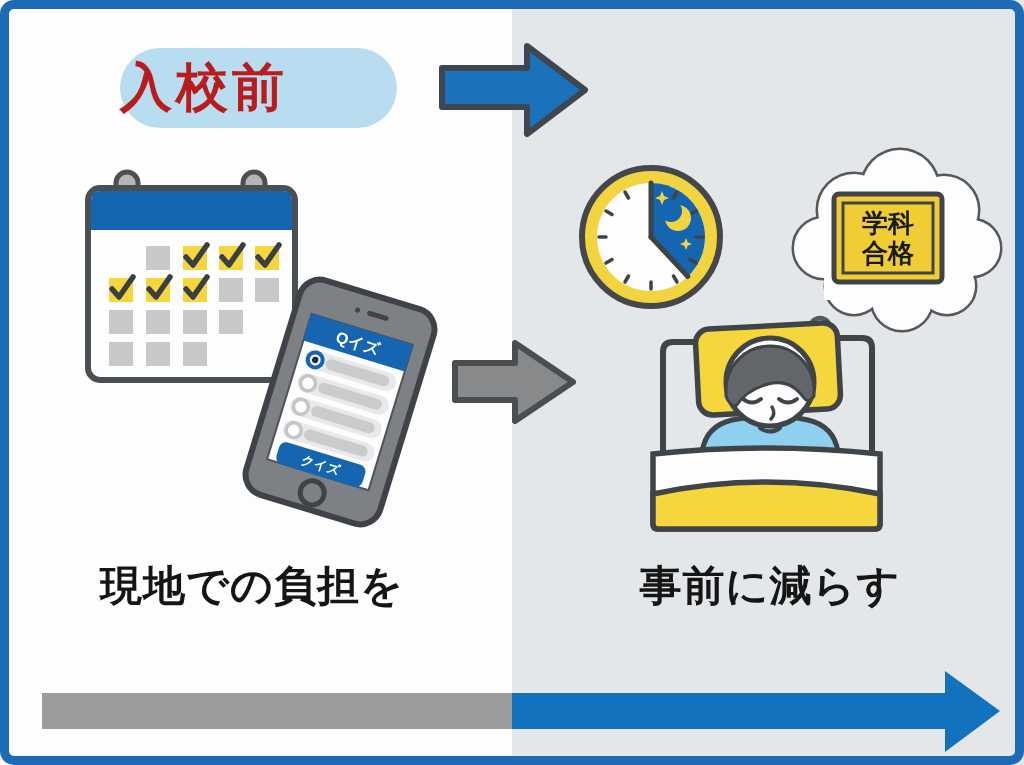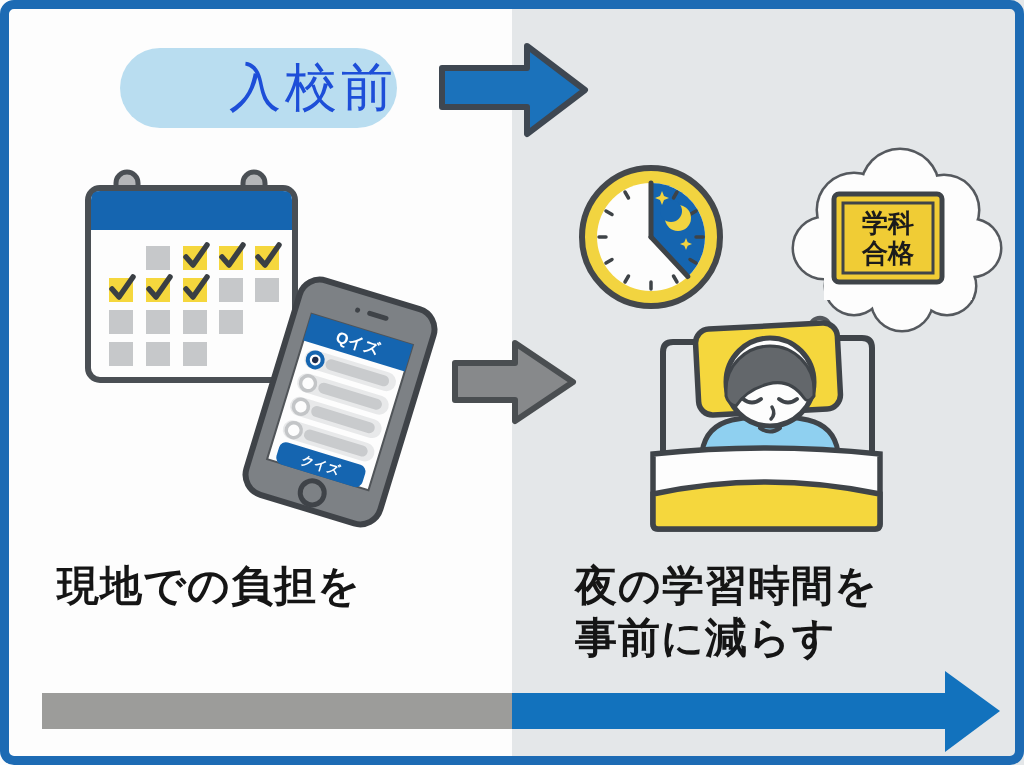--- a/index.html
+++ b/index.html
@@ -1,22 +1,22 @@
 <!DOCTYPE html>
 <html><head>
 <meta charset="utf-8">
 <style>
   html,body{margin:0;padding:0;background:#ffffff;}
   #canvas{position:relative;width:1024px;height:765px;font-family:"Liberation Sans","DejaVu Sans",sans-serif;background:#fdfdfd;overflow:hidden;}
   .right-bg{position:absolute;left:512px;top:0;width:512px;height:765px;background:#e4e7e9;}
   .frame-border{position:absolute;inset:0;border:9px solid #1d6bb4;border-radius:14px;pointer-events:none;z-index:60;}
-  .pill{position:absolute;display:flex;align-items:center;justify-content:flex-end;font-weight:400;color:#1d4ed8;letter-spacing:4px;}
+  .pill{position:absolute;display:flex;align-items:center;justify-content:flex-start;font-weight:700;color:#b91c1c;letter-spacing:4px;}
   .pill-before{left:120px;top:48px;width:277px;height:80px;border-radius:40px;background:#b9ddf0;font-size:52px;}
   .pill-during{left:627px;top:47px;width:280px;height:81px;border-radius:40px;background:#c9ccce;font-size:50px;}
-  .caption{position:absolute;text-align:left;font-weight:900;color:#151515;font-size:42px;line-height:52px;letter-spacing:1px;}
+  .caption{position:absolute;text-align:center;font-weight:900;color:#151515;font-size:42px;line-height:52px;letter-spacing:1px;}
   .caption-left{left:57px;top:560px;width:390px;}
   .caption-right{left:575px;top:560px;width:390px;}
   svg{position:absolute;overflow:visible;}
   .svg-top-arrow{left:435px;top:40px;}
   .svg-mid-arrow{left:448px;top:335px;}
   .svg-calendar{left:80px;top:168px;}
   .svg-phone{left:230px;top:262px;}
   .svg-clock{left:576px;top:162px;}
   .svg-bubble{left:782px;top:148px;}
   .svg-bed{left:640px;top:300px;}
@@ -181,21 +181,20 @@
       </g>
     </g>
     <path d="M13,154 Q125,142 240,154 L240,224 Q240,229 235,229 L18,229 Q13,229 13,224 Z" fill="#fdfdfd" stroke="#3f4449" stroke-width="5.5"></path>
     <path d="M13,194 Q125,170 240,194 L240,224 Q240,229 235,229 L18,229 Q13,229 13,224 Z" fill="#f5d73d" stroke="#3f4449" stroke-width="5.5"></path>
   </svg>
 
   <div class="caption caption-left">
     <div>現地での負担を</div>
   </div>
   <div class="caption caption-right">
-    <div>夜の学習時間を</div>
     <div>事前に減らす</div>
   </div>
 
   <svg class="svg-bottom-arrow" width="975" height="95" viewBox="0 0 975 95">
     <rect x="7" y="28" width="470" height="36" fill="#9c9c9a"></rect>
     <rect x="477" y="28" width="433" height="36" fill="#1272bd"></rect>
     <polygon points="910,6 965,46 910,87" fill="#1272bd"></polygon>
   </svg>
 
   <div class="frame-border"></div>

